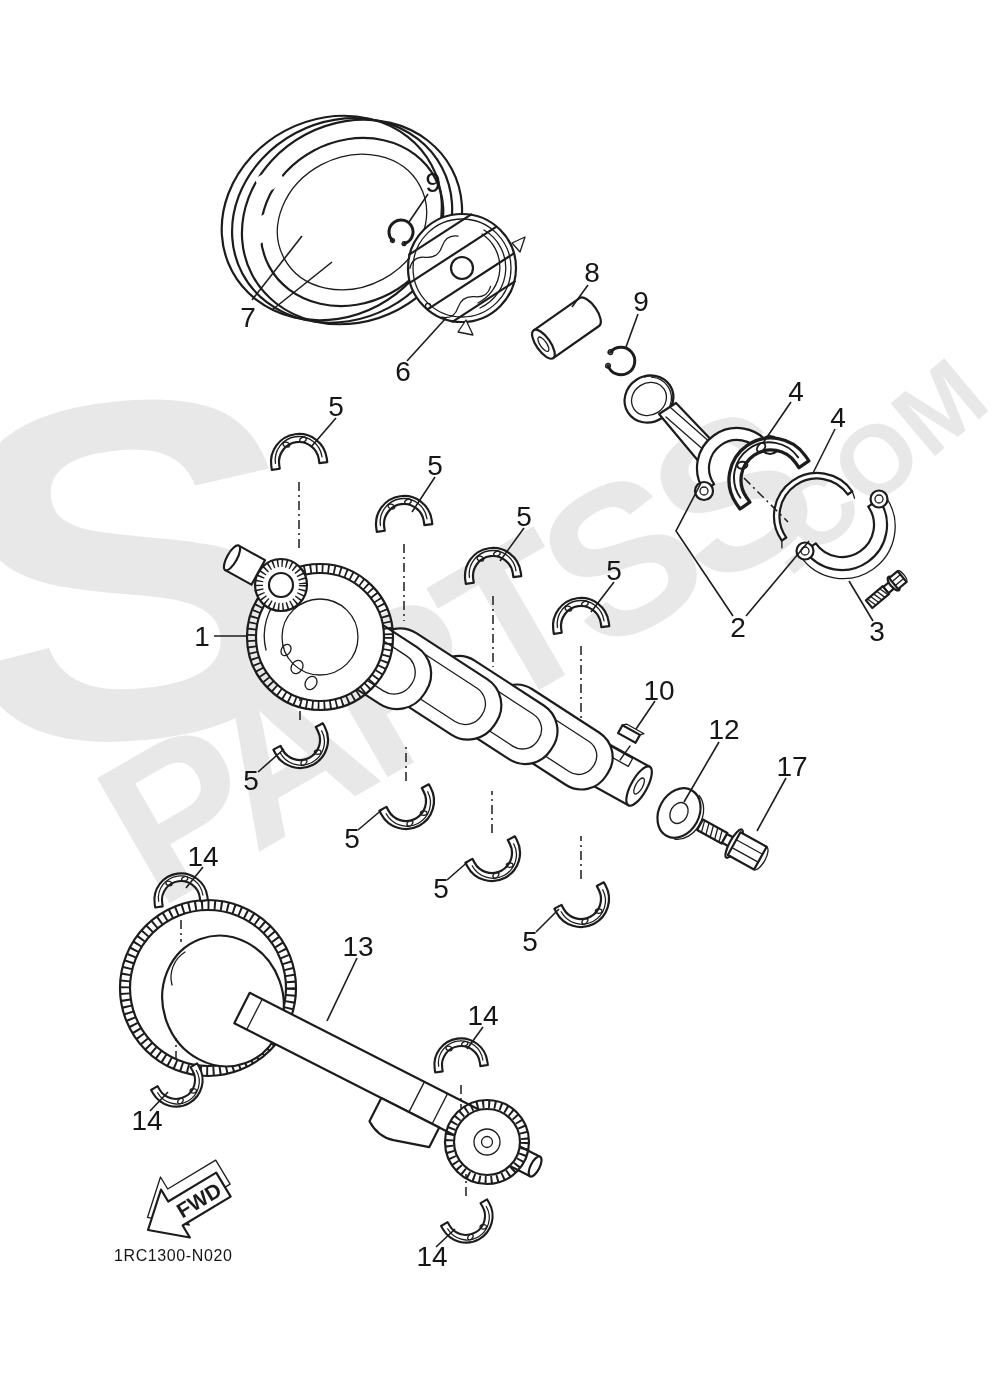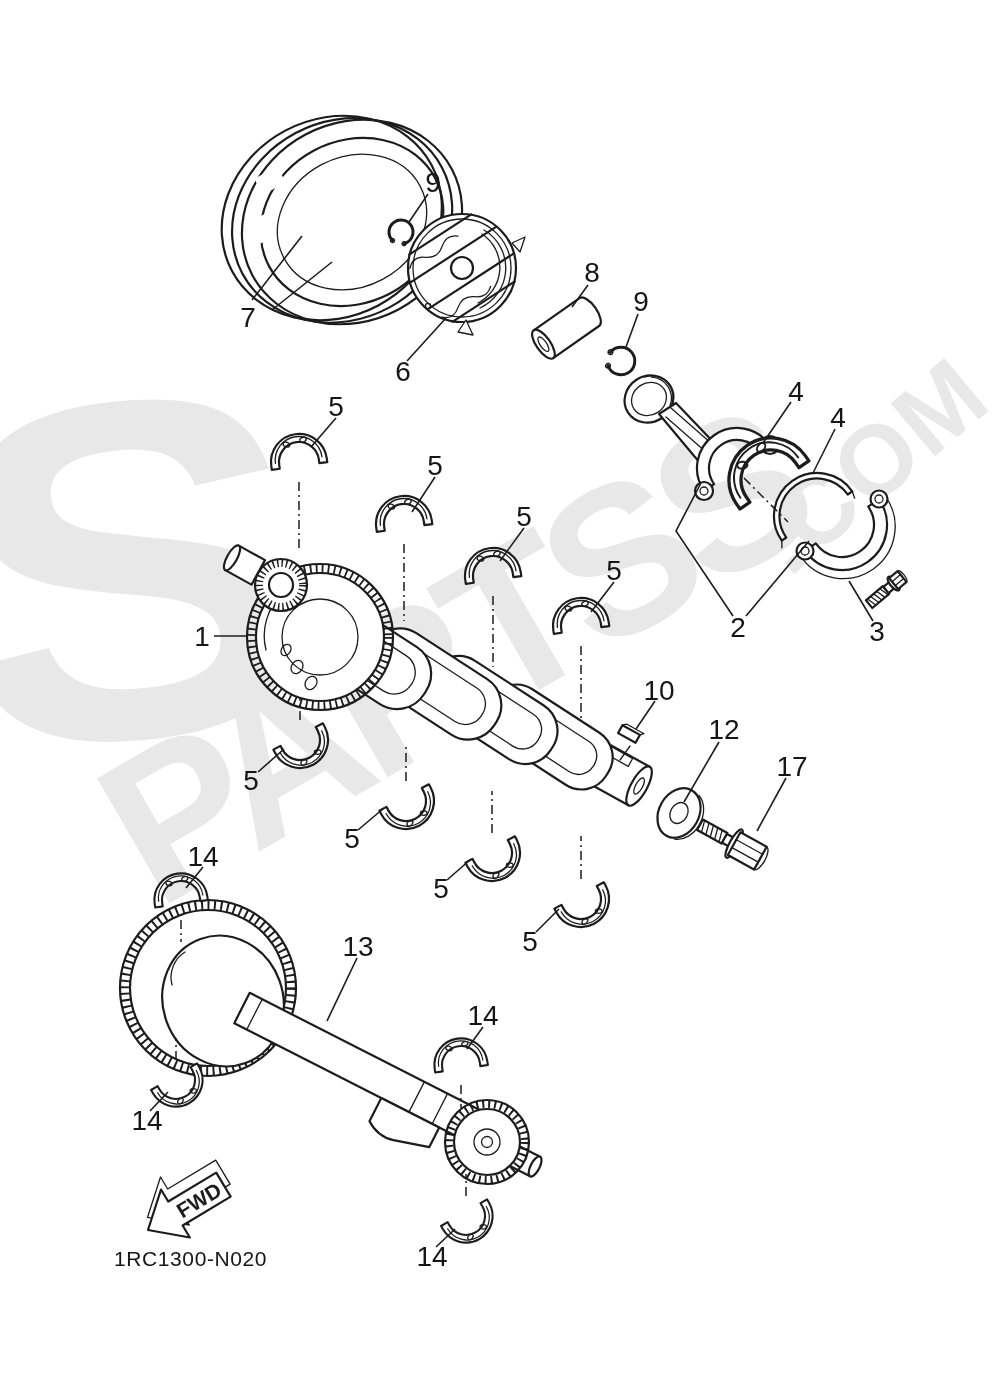--- a/index.html
+++ b/index.html
@@ -15,21 +15,21 @@
   #art{position:absolute;left:0;top:0;z-index:1;}
   .ln{fill:none;stroke:#1c1c1c;stroke-width:2.2;stroke-linejoin:round;stroke-linecap:round;}
   .fw{fill:#ffffff;stroke:#1c1c1c;stroke-width:2.2;stroke-linejoin:round;stroke-linecap:round;}
   .thin{stroke-width:1.3;}
   .leader{fill:none;stroke:#1c1c1c;stroke-width:1.6;}
   .dashdot{fill:none;stroke:#1c1c1c;stroke-width:1.5;stroke-dasharray:9 4 2 4;}
   .teeth{fill:none;stroke:#1c1c1c;}
   
   .callout{position:absolute;z-index:2;transform:translate(-50%,-50%);
            font-size:28px;color:#161616;cursor:pointer;}
-  #code-label{position:absolute;z-index:2;left:114px;top:1247px;font-size:21px;
+  #code-label{position:absolute;z-index:2;left:114px;top:1247px;font-size:16px;
               letter-spacing:.6px;color:#161616;}
 </style>
 </head>
 <body>
 
 <div id="stage">
 
   <span class="wm" id="wm-logo" style="color: rgb(232, 232, 232);">S</span>
   <span class="wm" id="wm-big" style="color: rgb(232, 232, 232);">PARTSS</span>
   <span class="wm" id="wm-small" style="color: rgb(232, 232, 232);">.COM</span>

